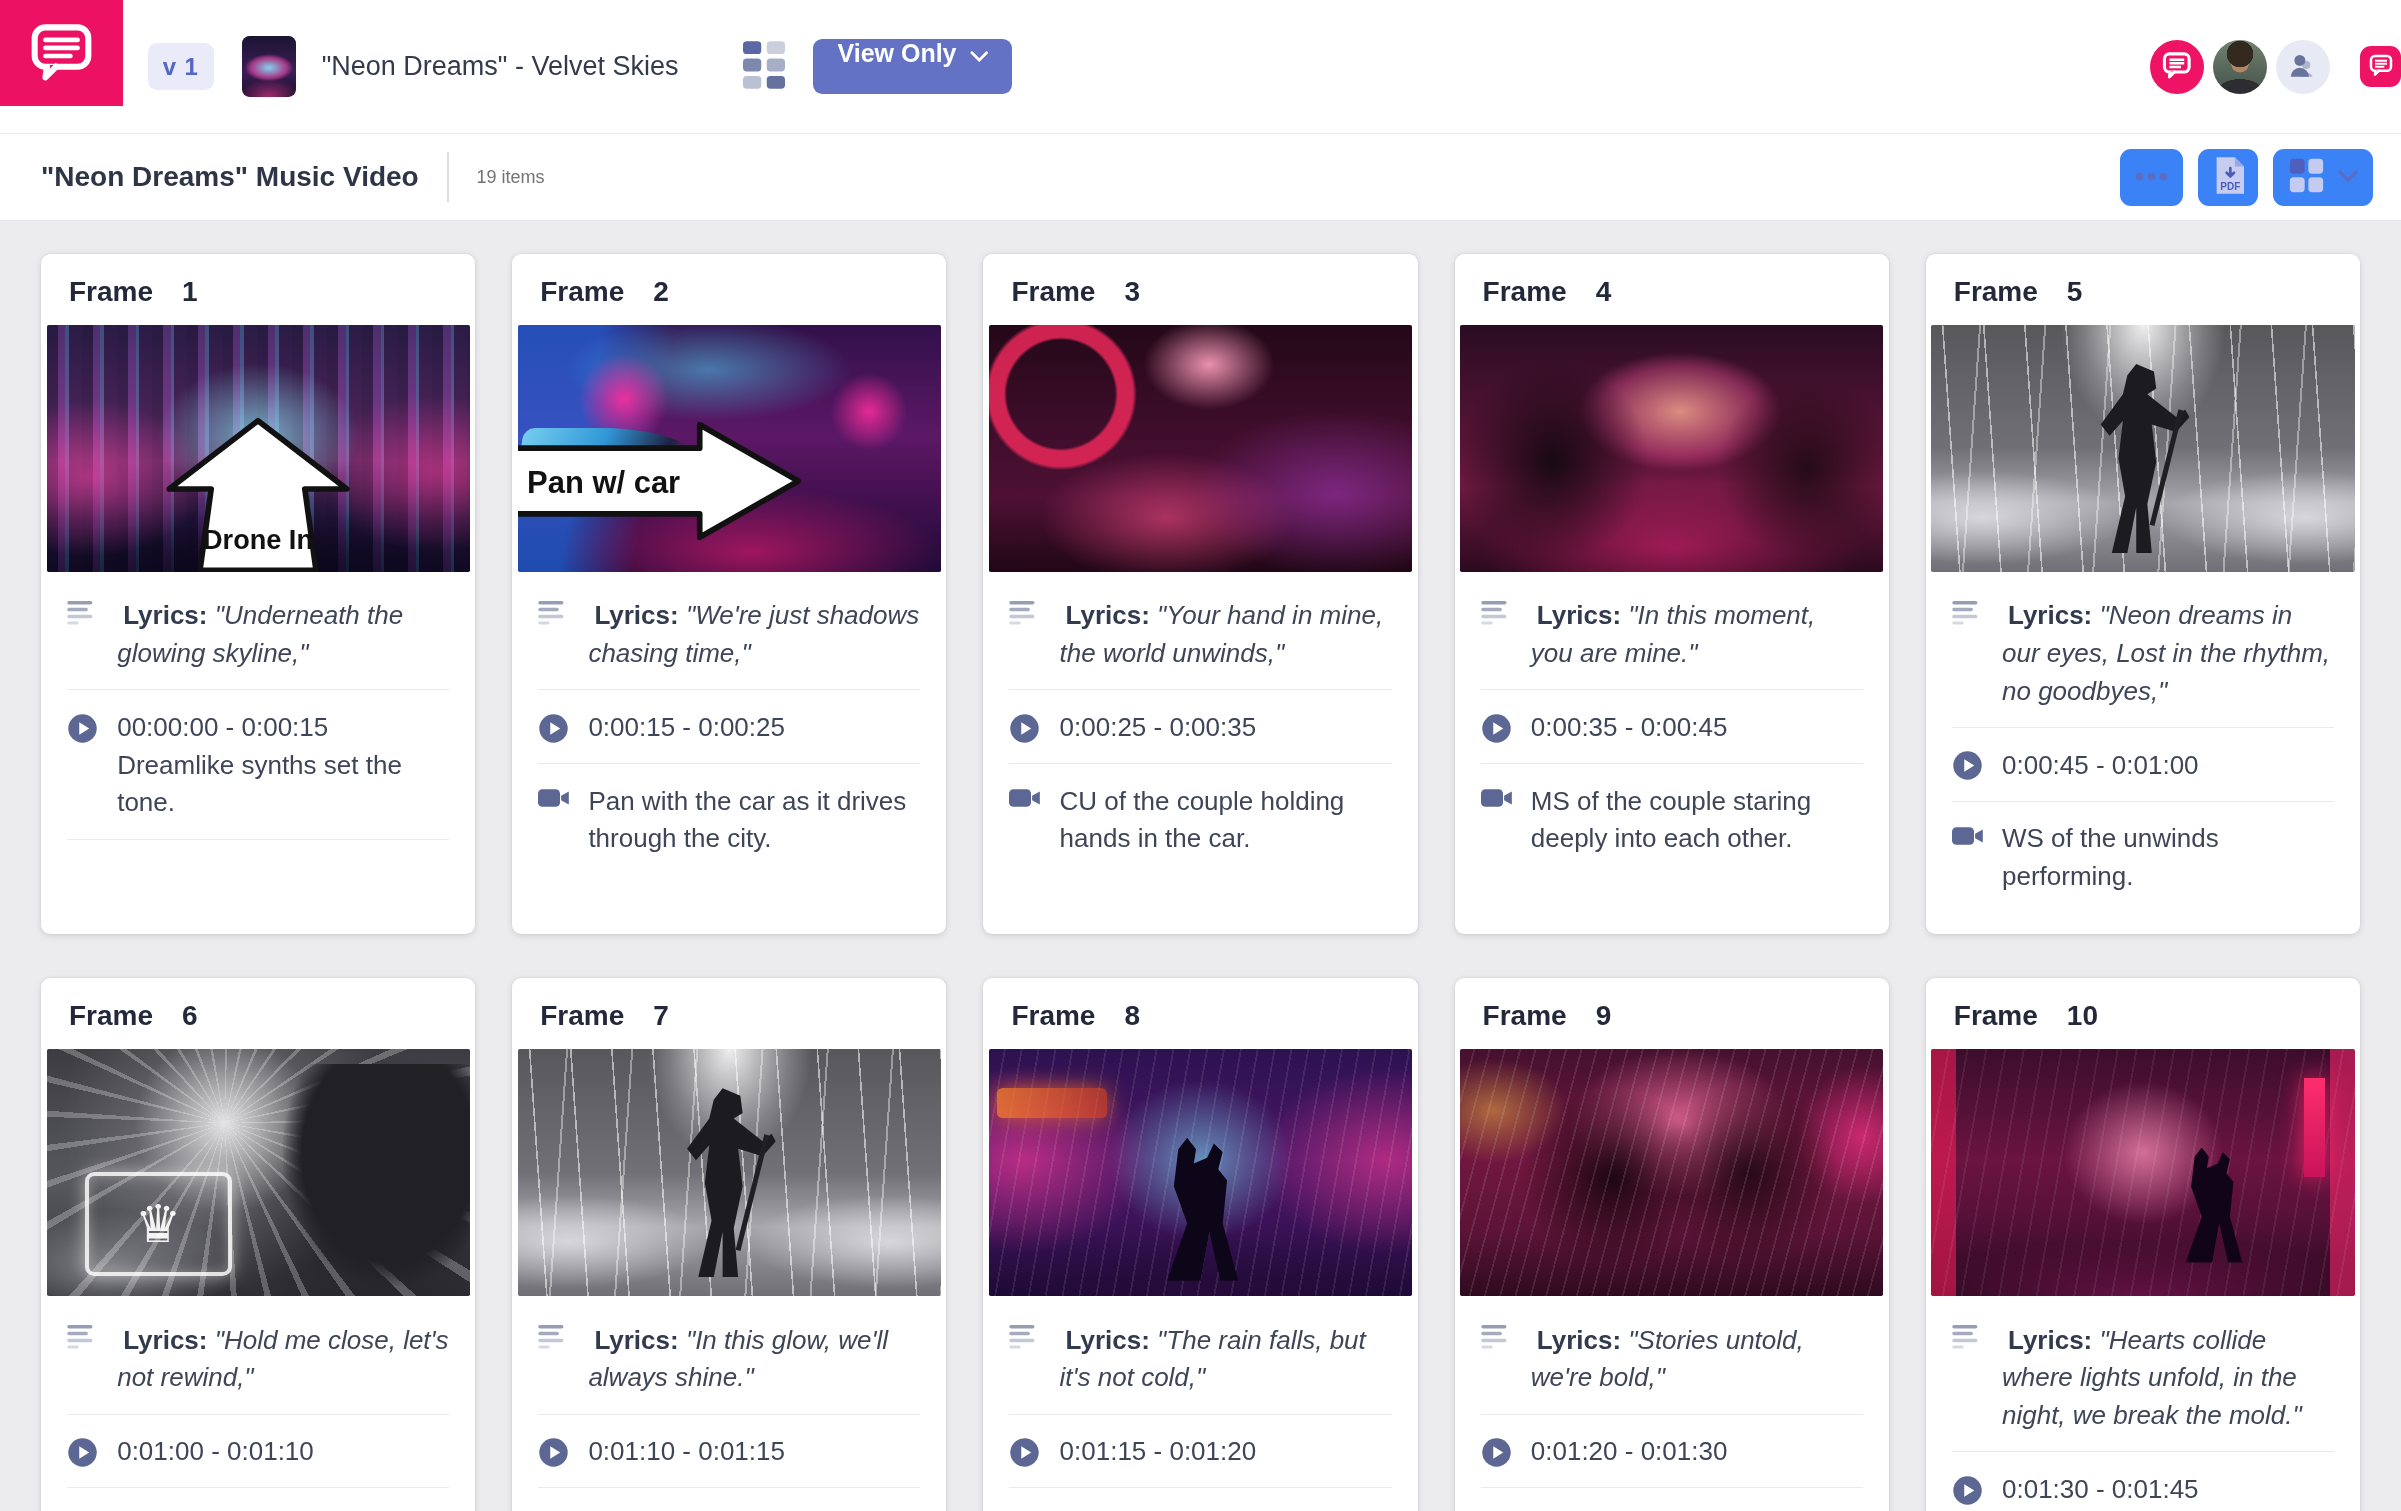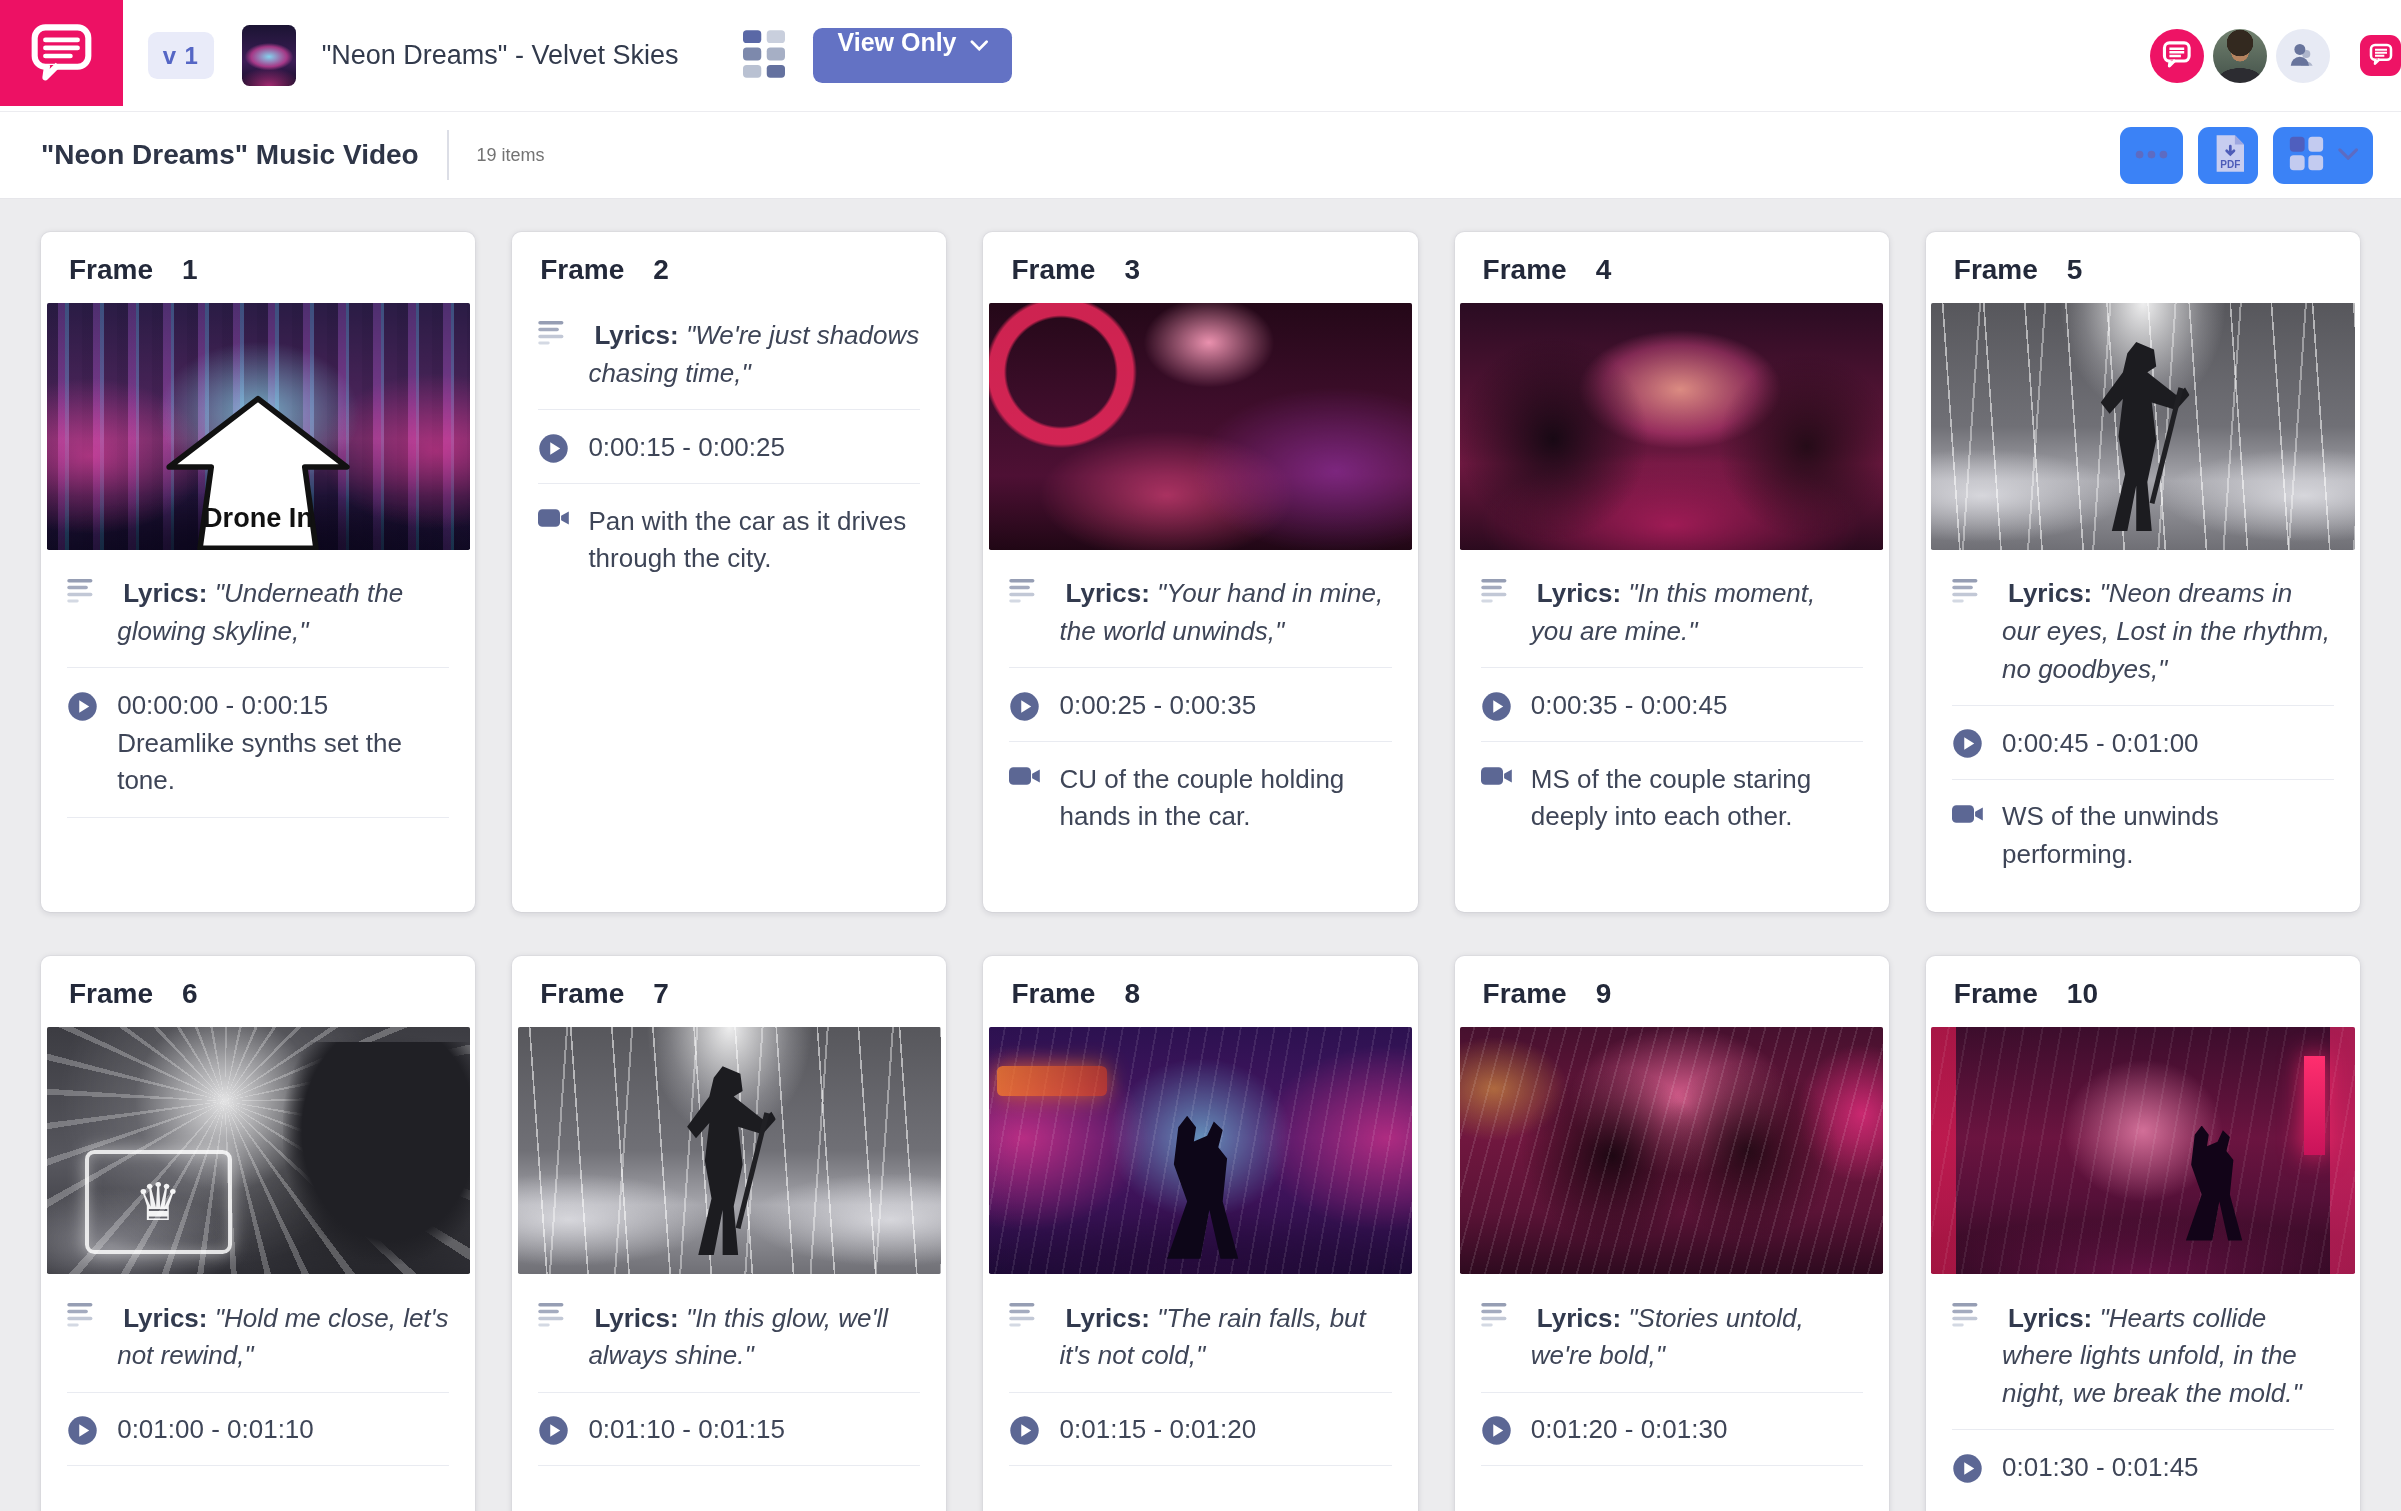--- a/index.html
+++ b/index.html
@@ -1,21 +1,21 @@
 <!DOCTYPE html>
 <html style="font-size:14.8px"><head>
 <meta charset="utf-8">
 <style>
   * { margin:0; padding:0; box-sizing:border-box; }
   html,body { width:2401px; height:1511px; overflow:hidden;
     font-family:"Liberation Sans","DejaVu Sans",sans-serif; }
   body { background:#ececee; }
 
   
-  .hdr1 { position:relative; height:112px; background:#fff; border-bottom:1.8px solid #ececf0;
+  .hdr1 { position:relative; height:134px; background:#fff; border-bottom:1.8px solid #ececf0;
     display:flex; align-items:center; padding-left:148px; }
   .logo-sq { position:absolute; left:0; top:0; width:123px; height:106px; background:#ED1164;
     display:flex; align-items:center; justify-content:center; z-index:5; }
   .badge { background:#e9ebf9; color:#5566c5; font-weight:bold; font-size:24px;
     padding:9.2px 14.8px; border-radius:9.2px; letter-spacing:0.9px; }
   .doc-thumb { width:54px; height:61px; border-radius:7.4px; margin-left:28px; flex:none;
     background:
       radial-gradient(ellipse 60% 30% at 50% 52%, rgba(140,230,255,.9), rgba(255,80,180,.55) 55%, transparent 75%),
       radial-gradient(ellipse 80% 40% at 50% 100%, rgba(255,60,160,.6), transparent 75%),
       linear-gradient(180deg,#1b1433 0%,#3c1d56 60%,#140d26 100%); }
@@ -306,20 +306,29 @@
       </div>
       <div class="sep"></div>
     </div>
   </article>
 
   <article class="card">
     <header class="card-head">
       <span class="f-label">Frame</span>
       <span class="f-num">2</span>
     </header>
+    <div class="frame-img f2">
+      <div class="ann right">
+
+        <svg class="arr-right" viewBox="0 0 310 130">
+          <polygon points="0,30 200,30 200,5 305,65 200,125 200,100 0,100" fill="#fff" stroke="#111" stroke-width="6" stroke-linejoin="round"></polygon>
+          <text x="16" y="78" font-size="33" font-weight="bold" fill="#111" font-family="Liberation Sans, sans-serif">Pan w/ car</text>
+        </svg>
+      </div>
+    </div>
     <div class="rows">
       <div class="row">
         <span class="ric">
           <svg width="28" height="24" viewBox="0 0 24 21">
             <rect x="0" y="0" width="22" height="3" rx="1.5" fill="#969eb4"></rect>
             <rect x="0" y="6" width="18" height="3" rx="1.5" fill="#a4abbf"></rect>
             <rect x="0" y="12" width="22" height="3" rx="1.5" fill="#c2c8d6"></rect>
             <rect x="0" y="18" width="10" height="2.6" rx="1.3" fill="#d4d9e3"></rect>
           </svg>
         </span>

